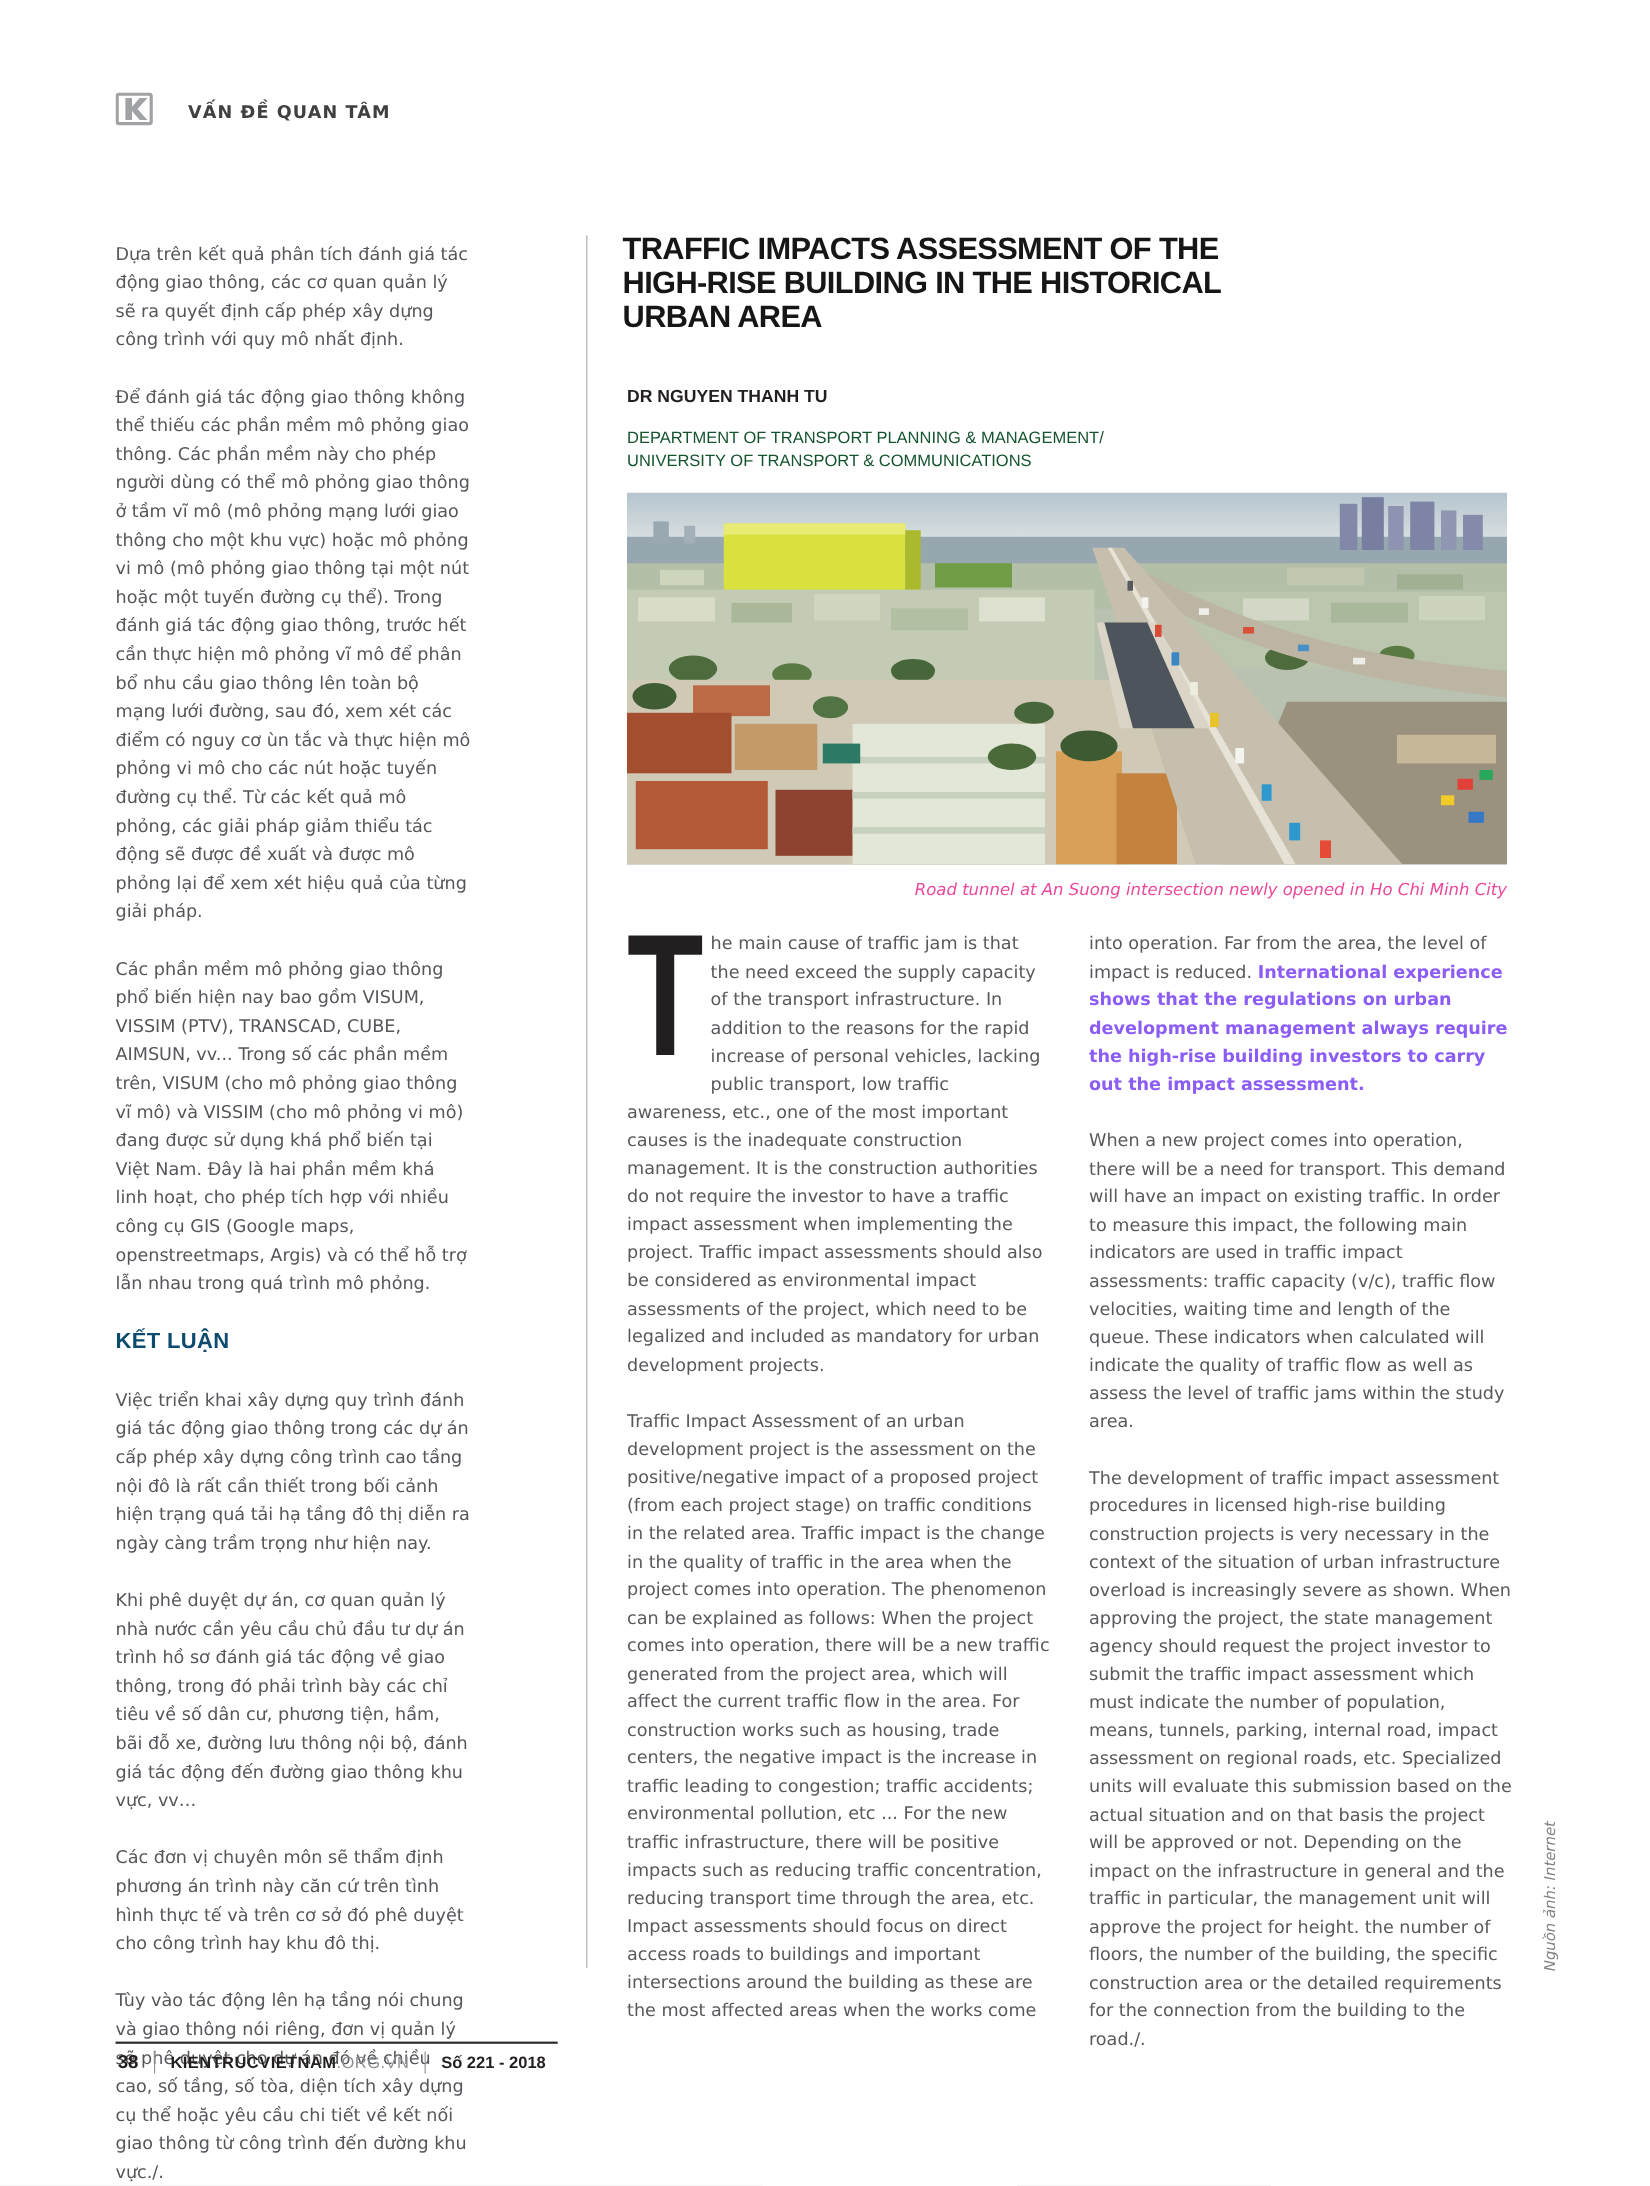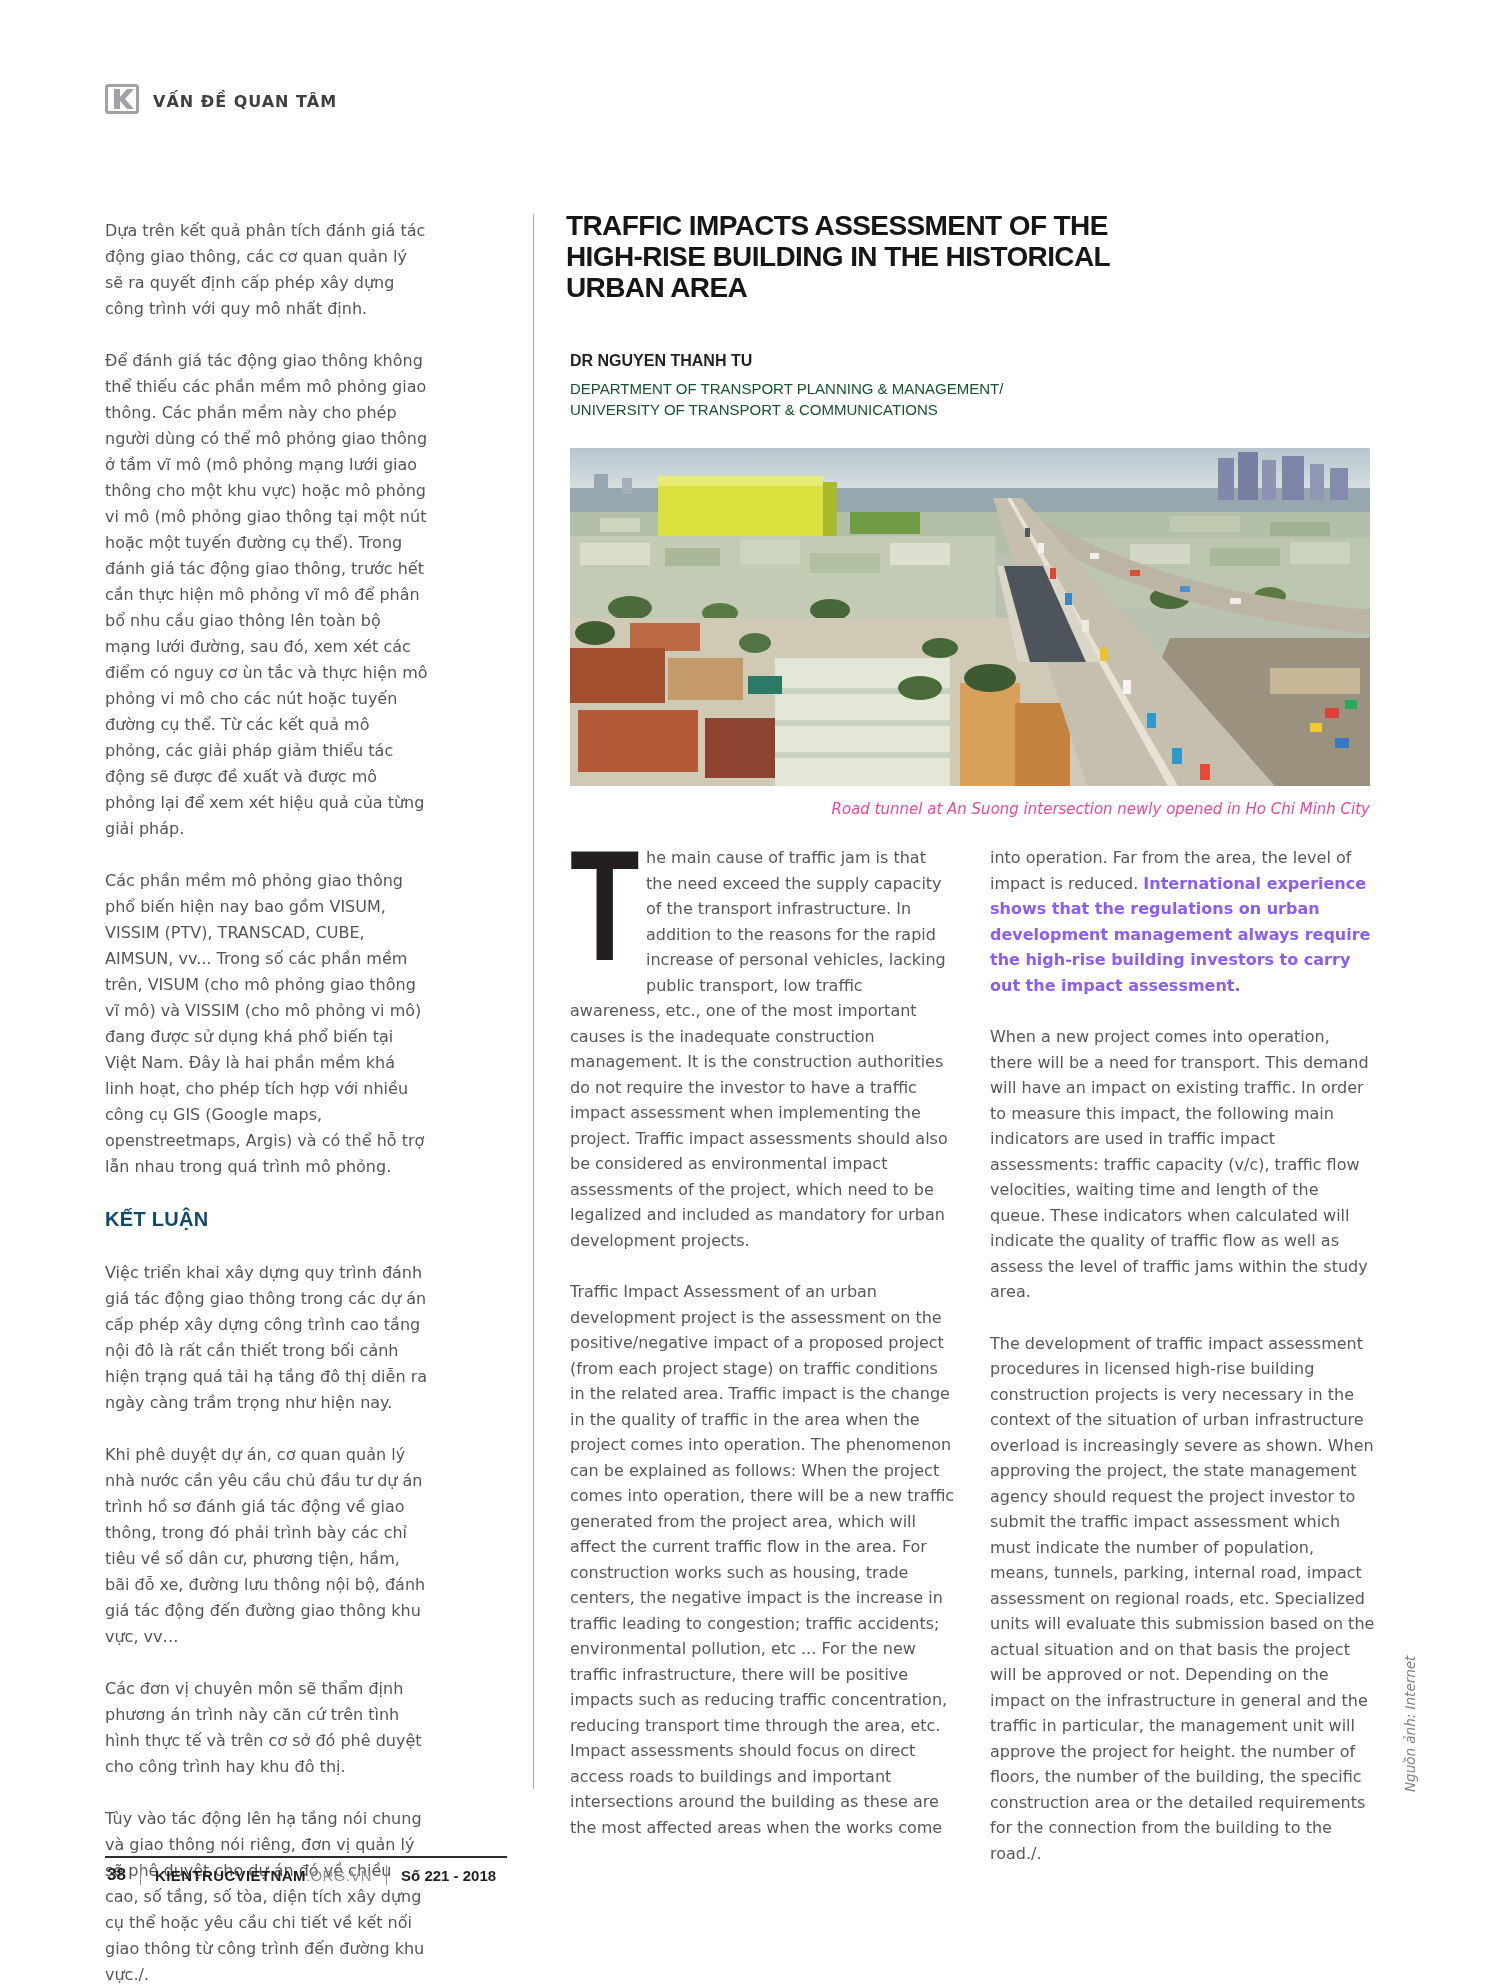--- a/index.html
+++ b/index.html
@@ -3,32 +3,32 @@
 <meta charset="utf-8">
 <style>
   html,body { margin:0; padding:0; background:#e8e8e8; }
   .page {
     position:relative; width:1500px; height:1987px; margin:0 auto;
     background:#ffffff; overflow:hidden;
     font-family:"DejaVu Sans", sans-serif; color:#55565a;
     -webkit-font-smoothing:antialiased;
   }
   
-  .hdr { position:absolute; left:105px; top:84px; display:flex; align-items:center; gap:14px; }
+  .hdr { position:absolute; left:105px; top:84px; display:flex; align-items:center; gap:32px; }
   .hdr .label { font-size:16px; font-weight:bold; color:#3f4042; letter-spacing:1px; }
   
   .leftcol { position:absolute; left:105px; top:218px; width:324px; font-size:16px; line-height:26px; color:#55565a; }
   .leftcol p { margin:0 0 26px 0; }
   .leftcol h2 { font-family:"Liberation Sans", sans-serif; font-size:20px; letter-spacing:.3px; color:#0c4a6e; margin:10px 0 28px 0; }
   
   .vrule { position:absolute; left:533px; top:214px; width:1px; height:1575px; background:#a8aaad; }
   
   .title { position:absolute; left:566px; top:210px; margin:0; font-family:"Liberation Sans", sans-serif; font-weight:bold; font-size:28px; line-height:31px; letter-spacing:-0.6px; color:#161616; }
   .author { position:absolute; left:570px; top:352px; font-family:"Liberation Sans", sans-serif; }
-  .author .name { font-size:16px; font-weight:bold; color:#231f20; margin-bottom:8px; }
+  .author .name { font-size:16px; font-weight:bold; color:#231f20; margin-bottom:18px; }
   .author .affil { font-size:15px; line-height:21px; color:#14532d; }
   .photo { position:absolute; left:570px; top:448px; width:800px; height:338px; overflow:hidden; background:#b9c2b1; }
   .photo svg { display:block; }
   .caption { position:absolute; left:570px; top:800px; width:800px; text-align:right; font-size:15px; font-style:italic; color:#ec4899; }
   
   .bodycols { position:absolute; left:570px; top:845px; width:806px; display:flex; gap:34px; }
   .bodycols .col { flex:1; font-size:16px; line-height:25.5px; color:#57585b; }
   .bodycols p { margin:0 0 26px 0; }
   .dropcap {
     float:left; font-family:"Liberation Sans", sans-serif; font-weight:bold;

